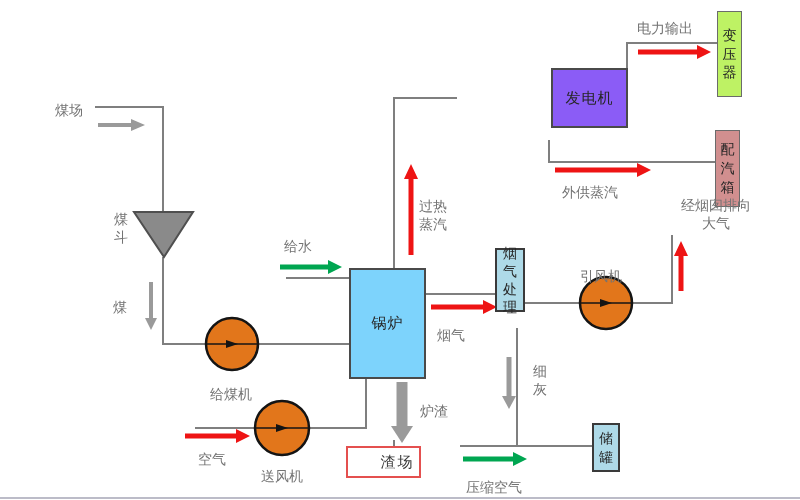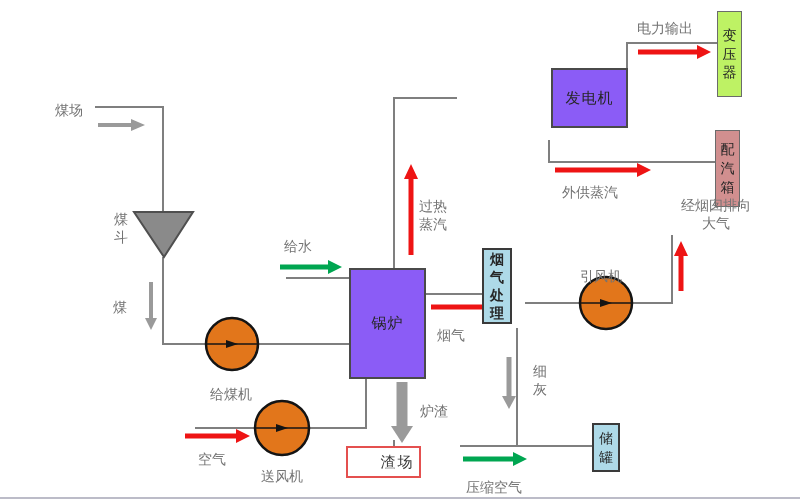--- a/index.html
+++ b/index.html
@@ -113,33 +113,33 @@
         <polygon points="391,426 402,443 413,426" fill="#9a9a9a"></polygon>
       </g>
     </g>
   </svg>
 
 
   <div class="node peach" style="left: 551px; top: 68px; width: 77px; height: 60px; background: #8b5cf6;">
     <span>发电机</span>
     </div>
 
-  <div class="node peach" style="left: 349px; top: 268px; width: 77px; height: 111px; background: #8b5cf6;">
+  <div class="node peach" style="left: 349px; top: 268px; width: 77px; height: 111px; background: #7dd3fc;">
     <span>锅炉</span>
     </div>
 
   <div class="node pink" style="left: 717px; top: 11px; width: 25px; height: 86px; background: #bef264;">
     <span class="vtext">变压器</span>
     </div>
 
   <div class="node pink" style="left: 715px; top: 130px; width: 25px; height: 77px; background: rgb(209, 143, 143);">
     <span class="vtext">配汽箱</span>
     </div>
 
-  <div class="node blue" style="left: 482px; top: 248px; width: 30px; height: 76px; background: rgb(174, 218, 232); font-weight: bold;">
+  <div class="node blue" style="left: 495px; top: 248px; width: 30px; height: 64px; background: rgb(174, 218, 232);">
     <span class="vtext">烟气处理</span>
     </div>
 
   <div class="node blue" style="left: 592px; top: 423px; width: 28px; height: 49px; background: rgb(174, 218, 232);">
     <span class="vtext">储罐</span>
     </div>
 
   <div class="node slag" style="left: 346px; top: 446px; width: 75px; height: 32px; border-color: rgb(228, 80, 79);">
     <span>渣场</span>
     </div>

